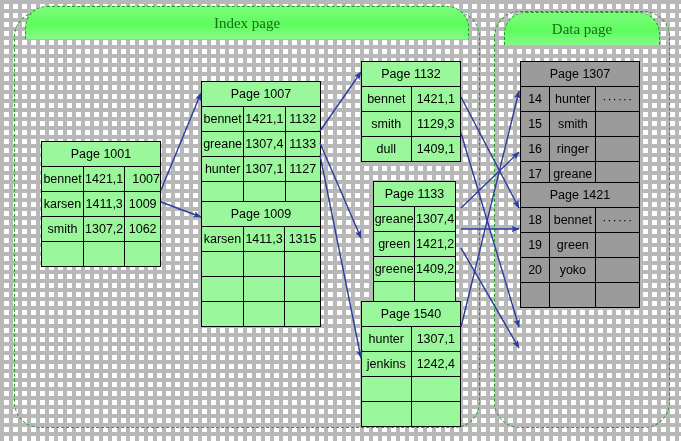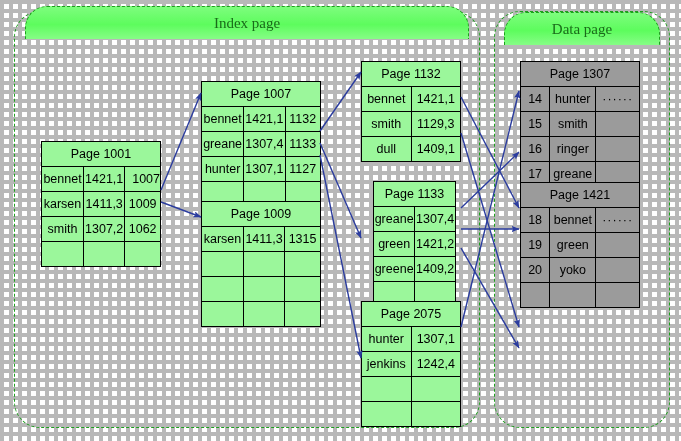--- a/index.html
+++ b/index.html
@@ -205,21 +205,21 @@
     <tr>
       <td></td>
       <td></td>
     </tr>
   </tbody>
     </table>
 
   <table class="ptable idx" style="left:361px;top:301px;width:100px;">
     <tbody>
         <tr>
-      <td class="title" colspan="2">Page 2075</td>
+      <td class="title" colspan="2">Page 1540</td>
     </tr>
     <tr>
       <td style="width:50px;">hunter</td>
       <td style="width:50px;">1307,1</td>
     </tr>
     <tr>
       <td>jenkins</td>
       <td>1242,4</td>
     </tr>
     <tr>

